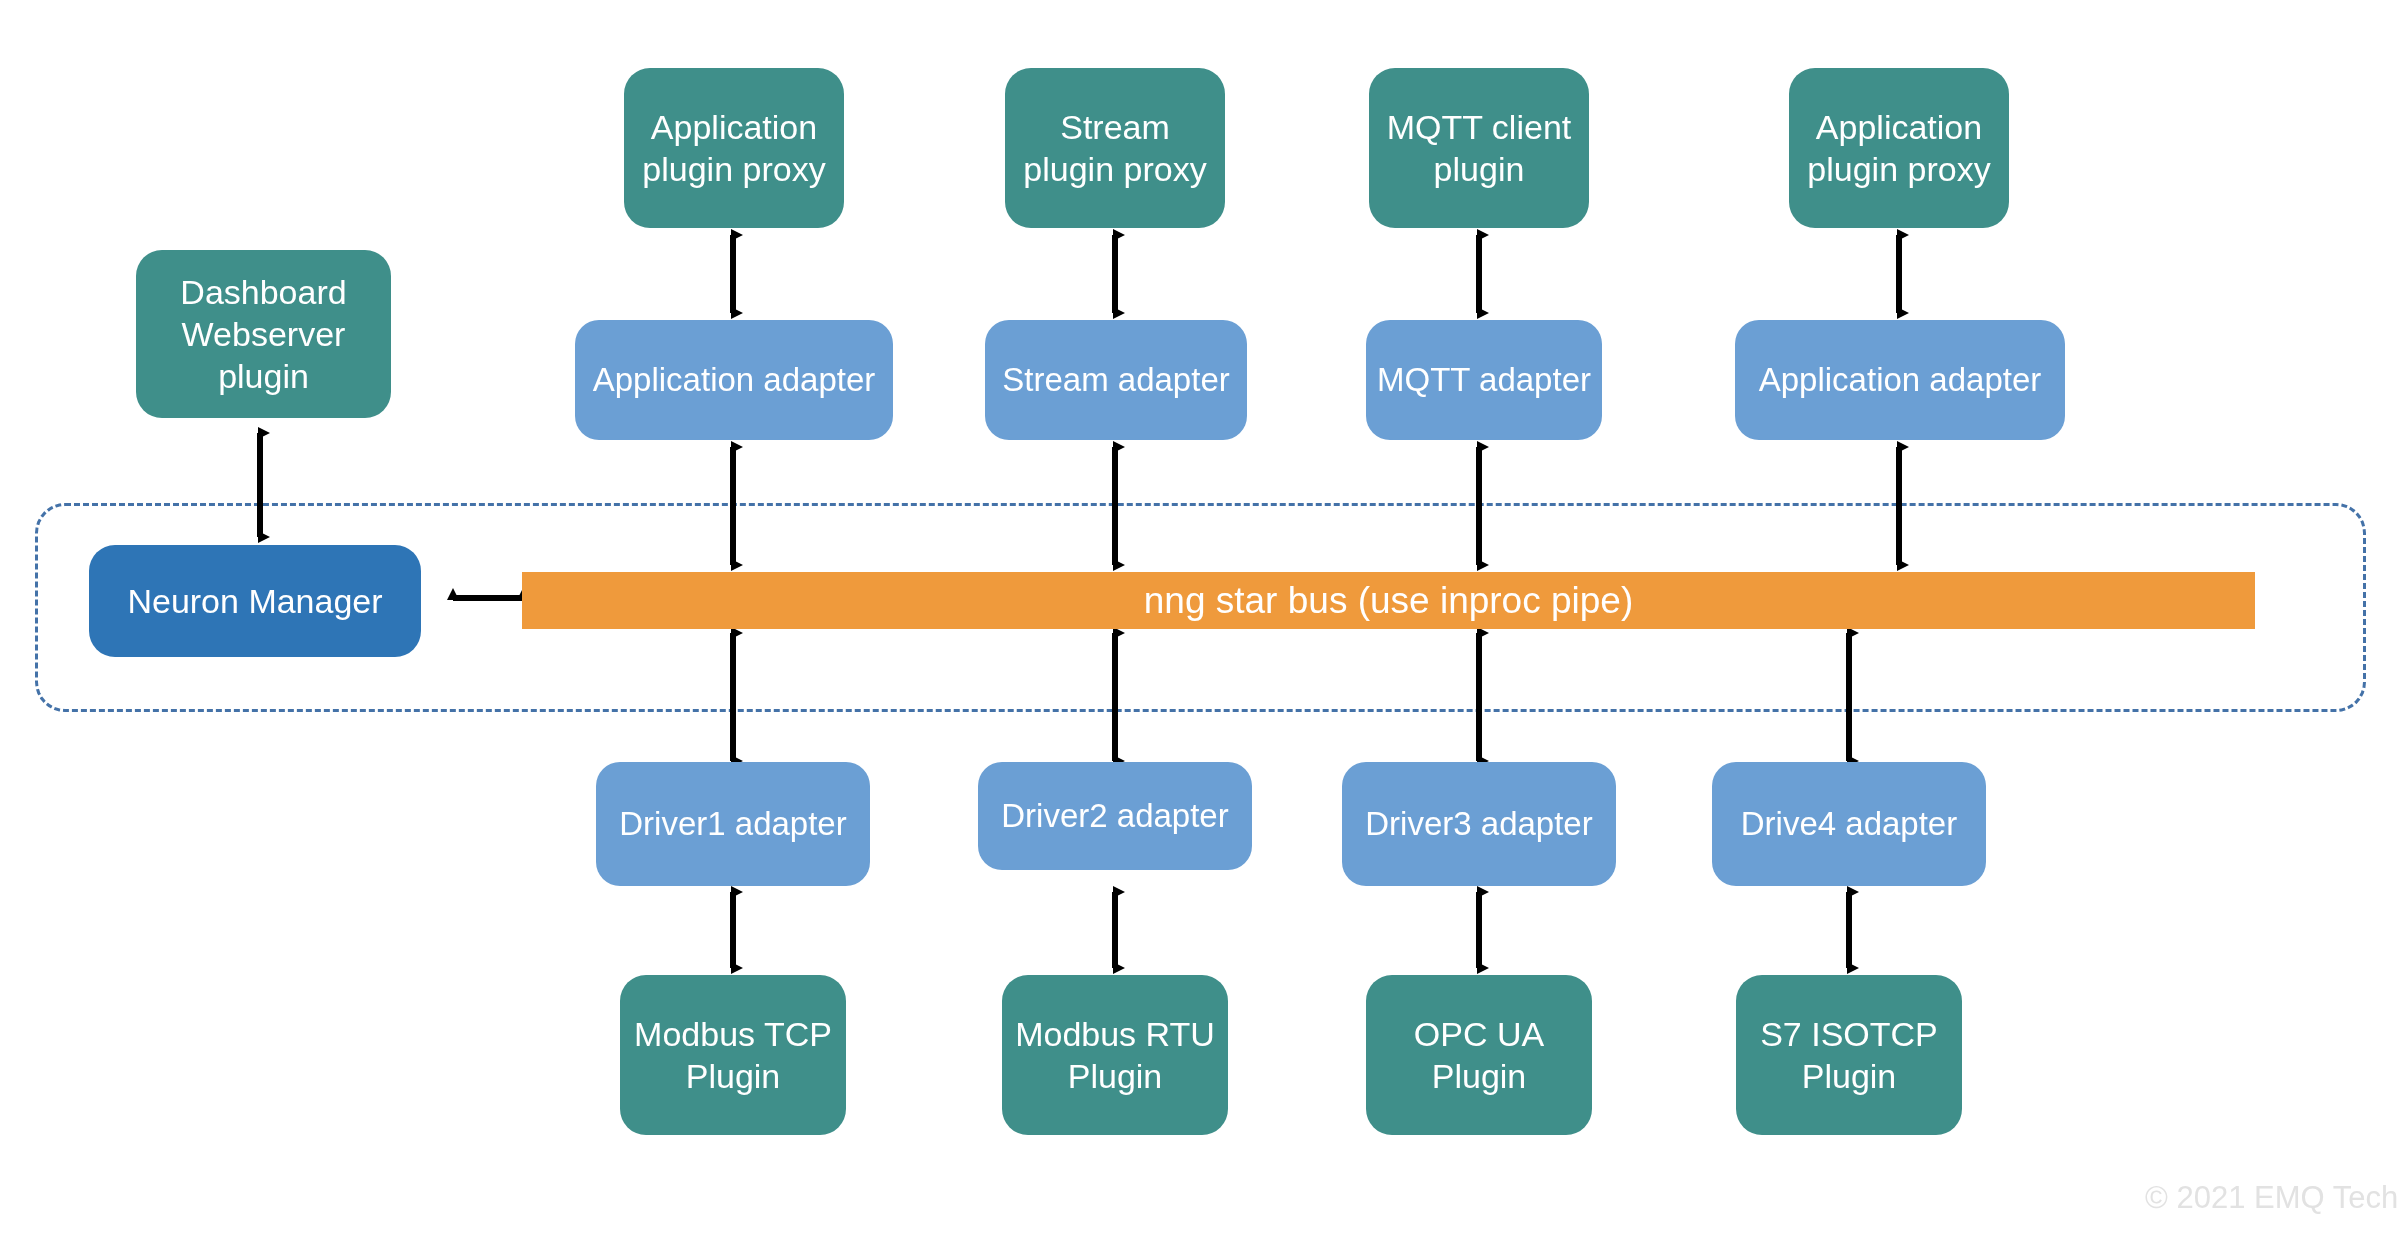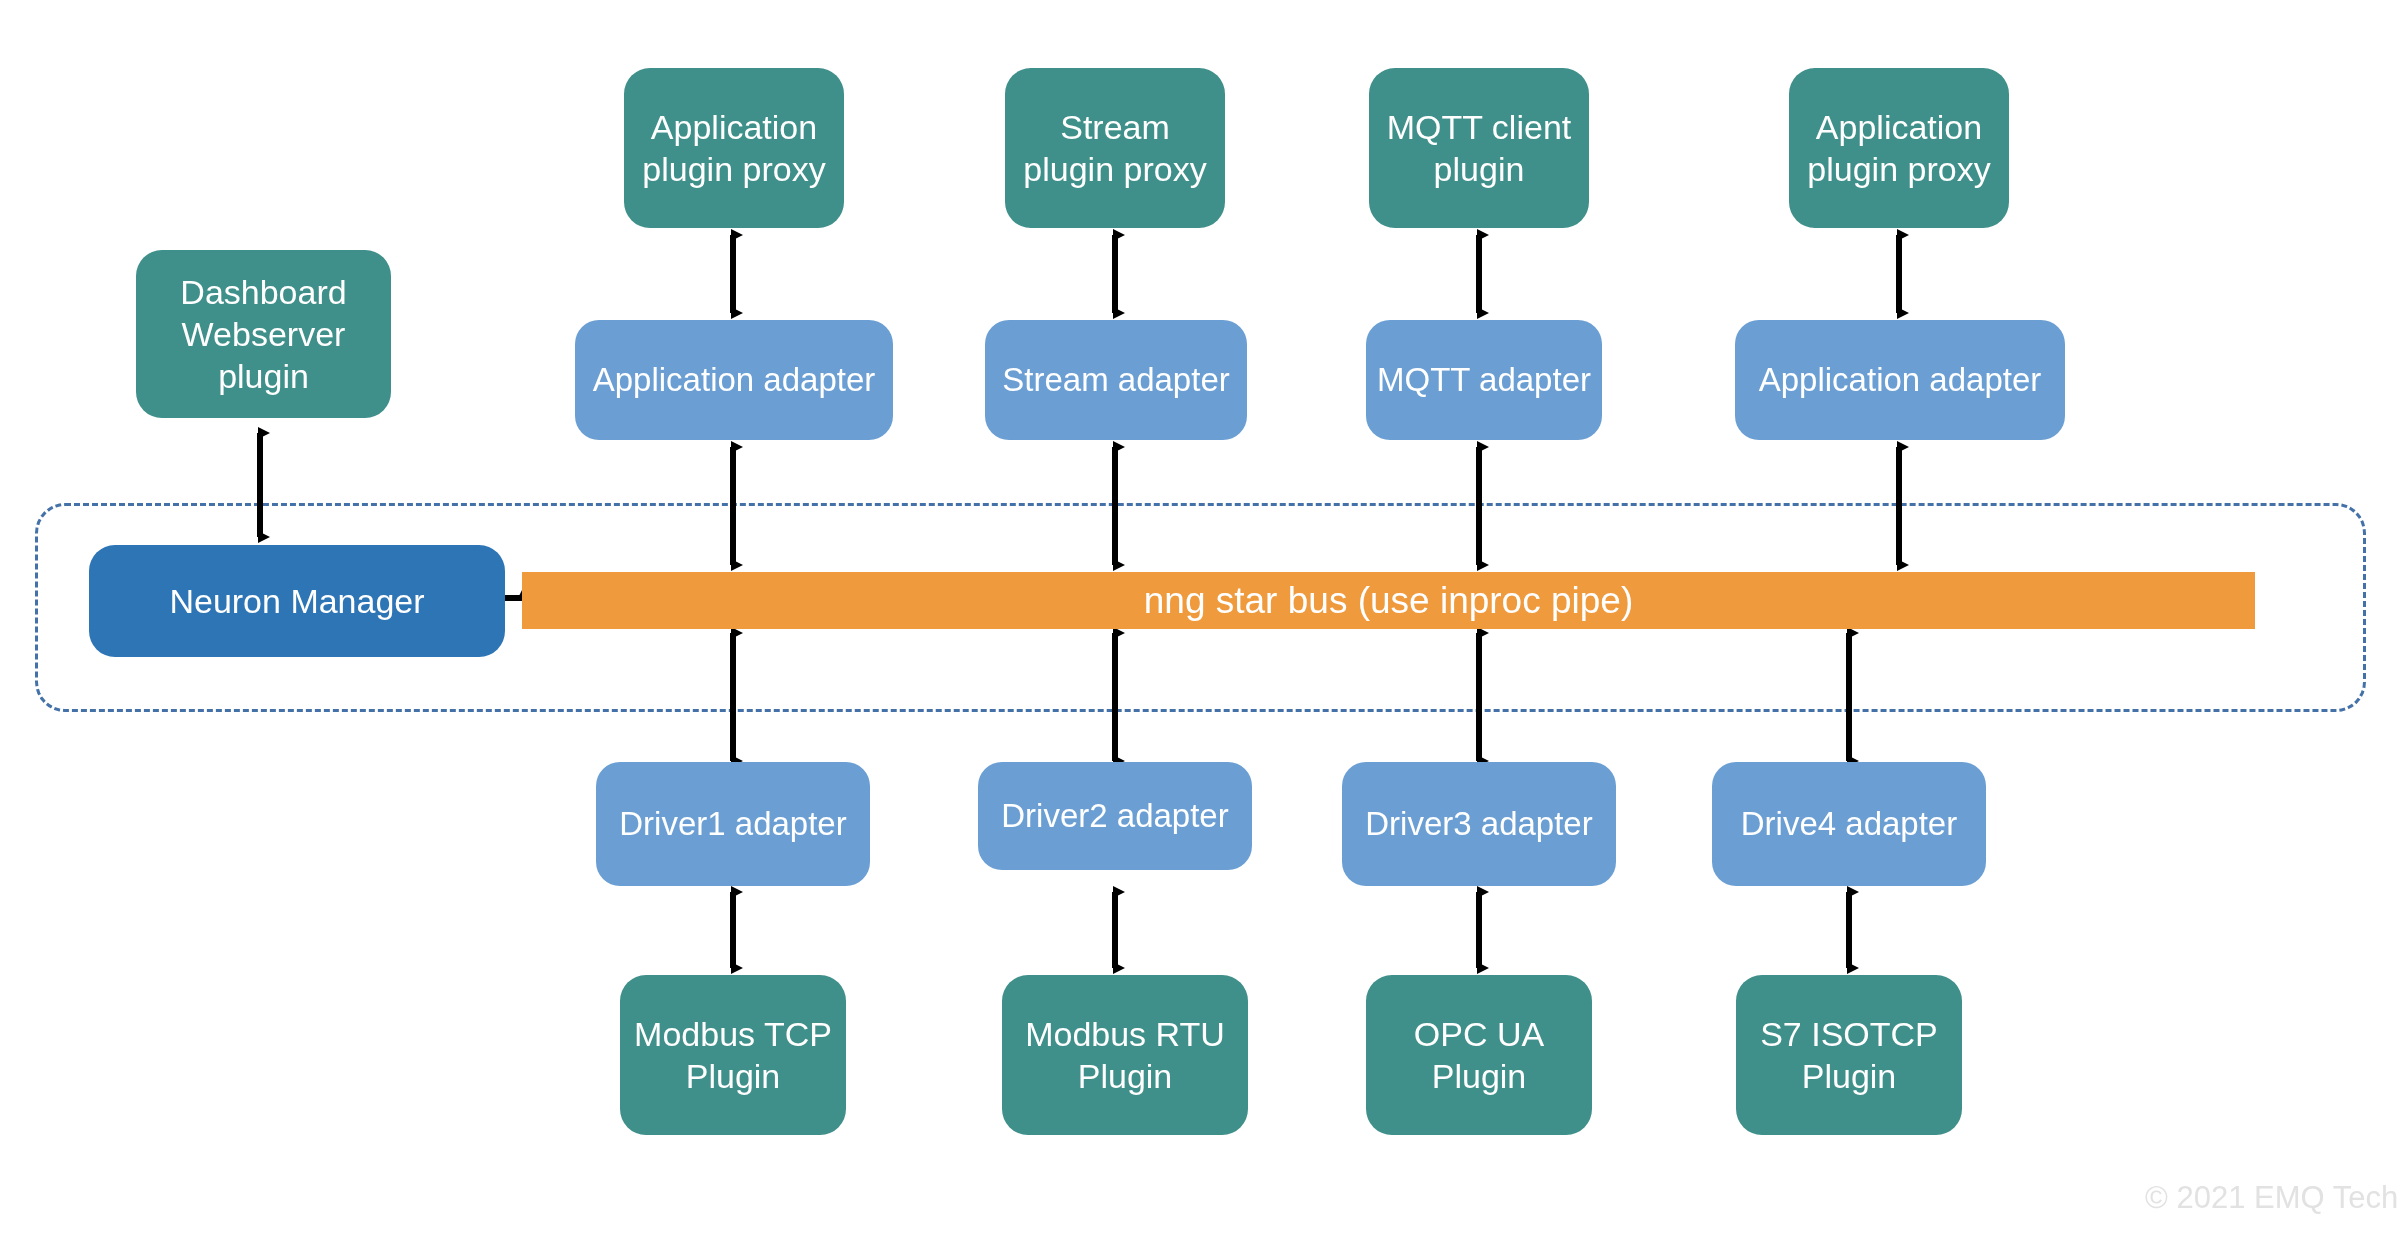--- a/index.html
+++ b/index.html
@@ -190,21 +190,21 @@
       <line x1="13" y1="13" x2="13" y2="89" stroke="#000000" stroke-width="6" marker-start="url(#ah-up)" marker-end="url(#ah-dn)"></line>
     </svg>
   </div>
 
   <div class="node teal fs-plugin" style="left:136px; top:250px; width:255px; height:168px;">
     <span class="label">Dashboard
 Webserver
 plugin</span>
   </div>
 
-  <div class="node darkblue fs-manager" style="left:89px; top:545px; width:416px; height:112px;">
+  <div class="node darkblue fs-manager" style="left:89px; top:545px; width:332px; height:112px;">
     <span class="label">Neuron Manager</span>
   </div>
 
   <div class="busbar" style="left:522px; top:572px; width:1733px; height:57px;">
     <span class="label">nng star bus (use inproc pipe)</span>
   </div>
 
   <div class="node teal fs-plugin" style="left:624px; top:68px; width:220px; height:160px;">
     <span class="label">Application
 plugin proxy</span>
@@ -245,21 +245,21 @@
     <span class="label">Driver3 adapter</span>
   </div>
   <div class="node blue fs-adapter" style="left:1712px; top:762px; width:274px; height:124px;">
     <span class="label">Drive4 adapter</span>
   </div>
 
   <div class="node teal fs-plugin" style="left:620px; top:975px; width:226px; height:160px;">
     <span class="label">Modbus TCP
 Plugin</span>
   </div>
-  <div class="node teal fs-plugin" style="left:1002px; top:975px; width:246px; height:160px;">
+  <div class="node teal fs-plugin" style="left:1002px; top:975px; width:226px; height:160px;">
     <span class="label">Modbus RTU
 Plugin</span>
   </div>
   <div class="node teal fs-plugin" style="left:1366px; top:975px; width:226px; height:160px;">
     <span class="label">OPC UA
 Plugin</span>
   </div>
   <div class="node teal fs-plugin" style="left:1736px; top:975px; width:226px; height:160px;">
     <span class="label">S7 ISOTCP
 Plugin</span>

